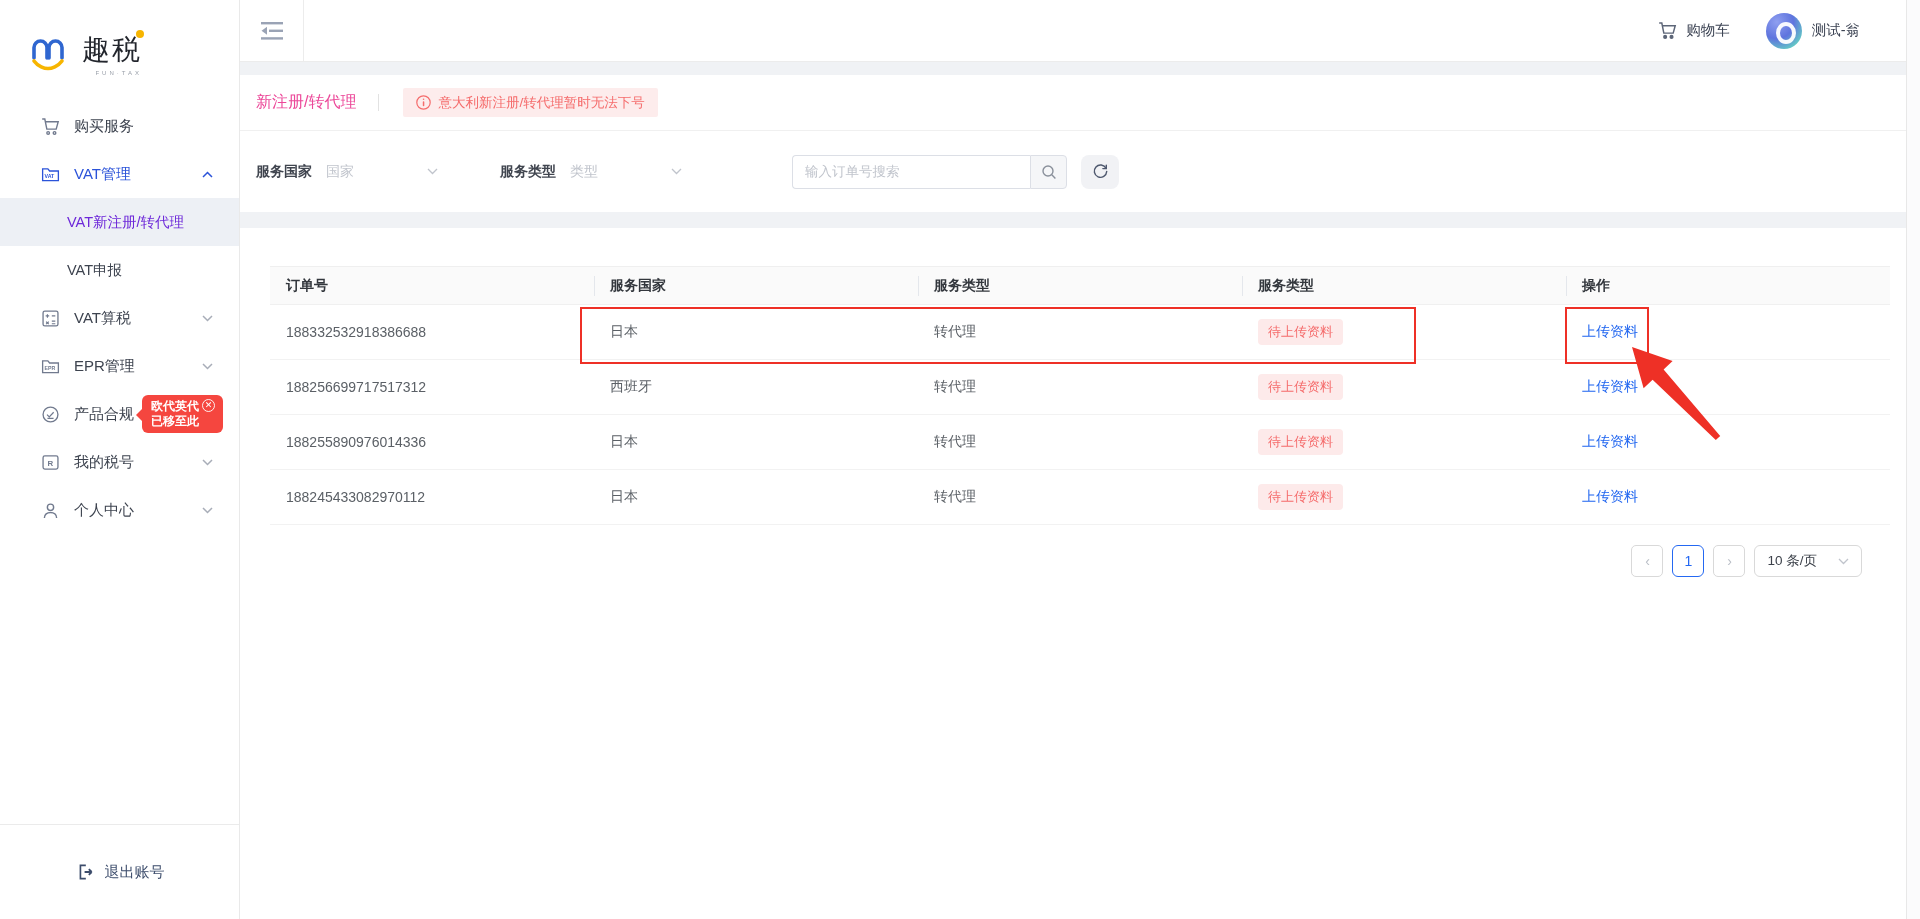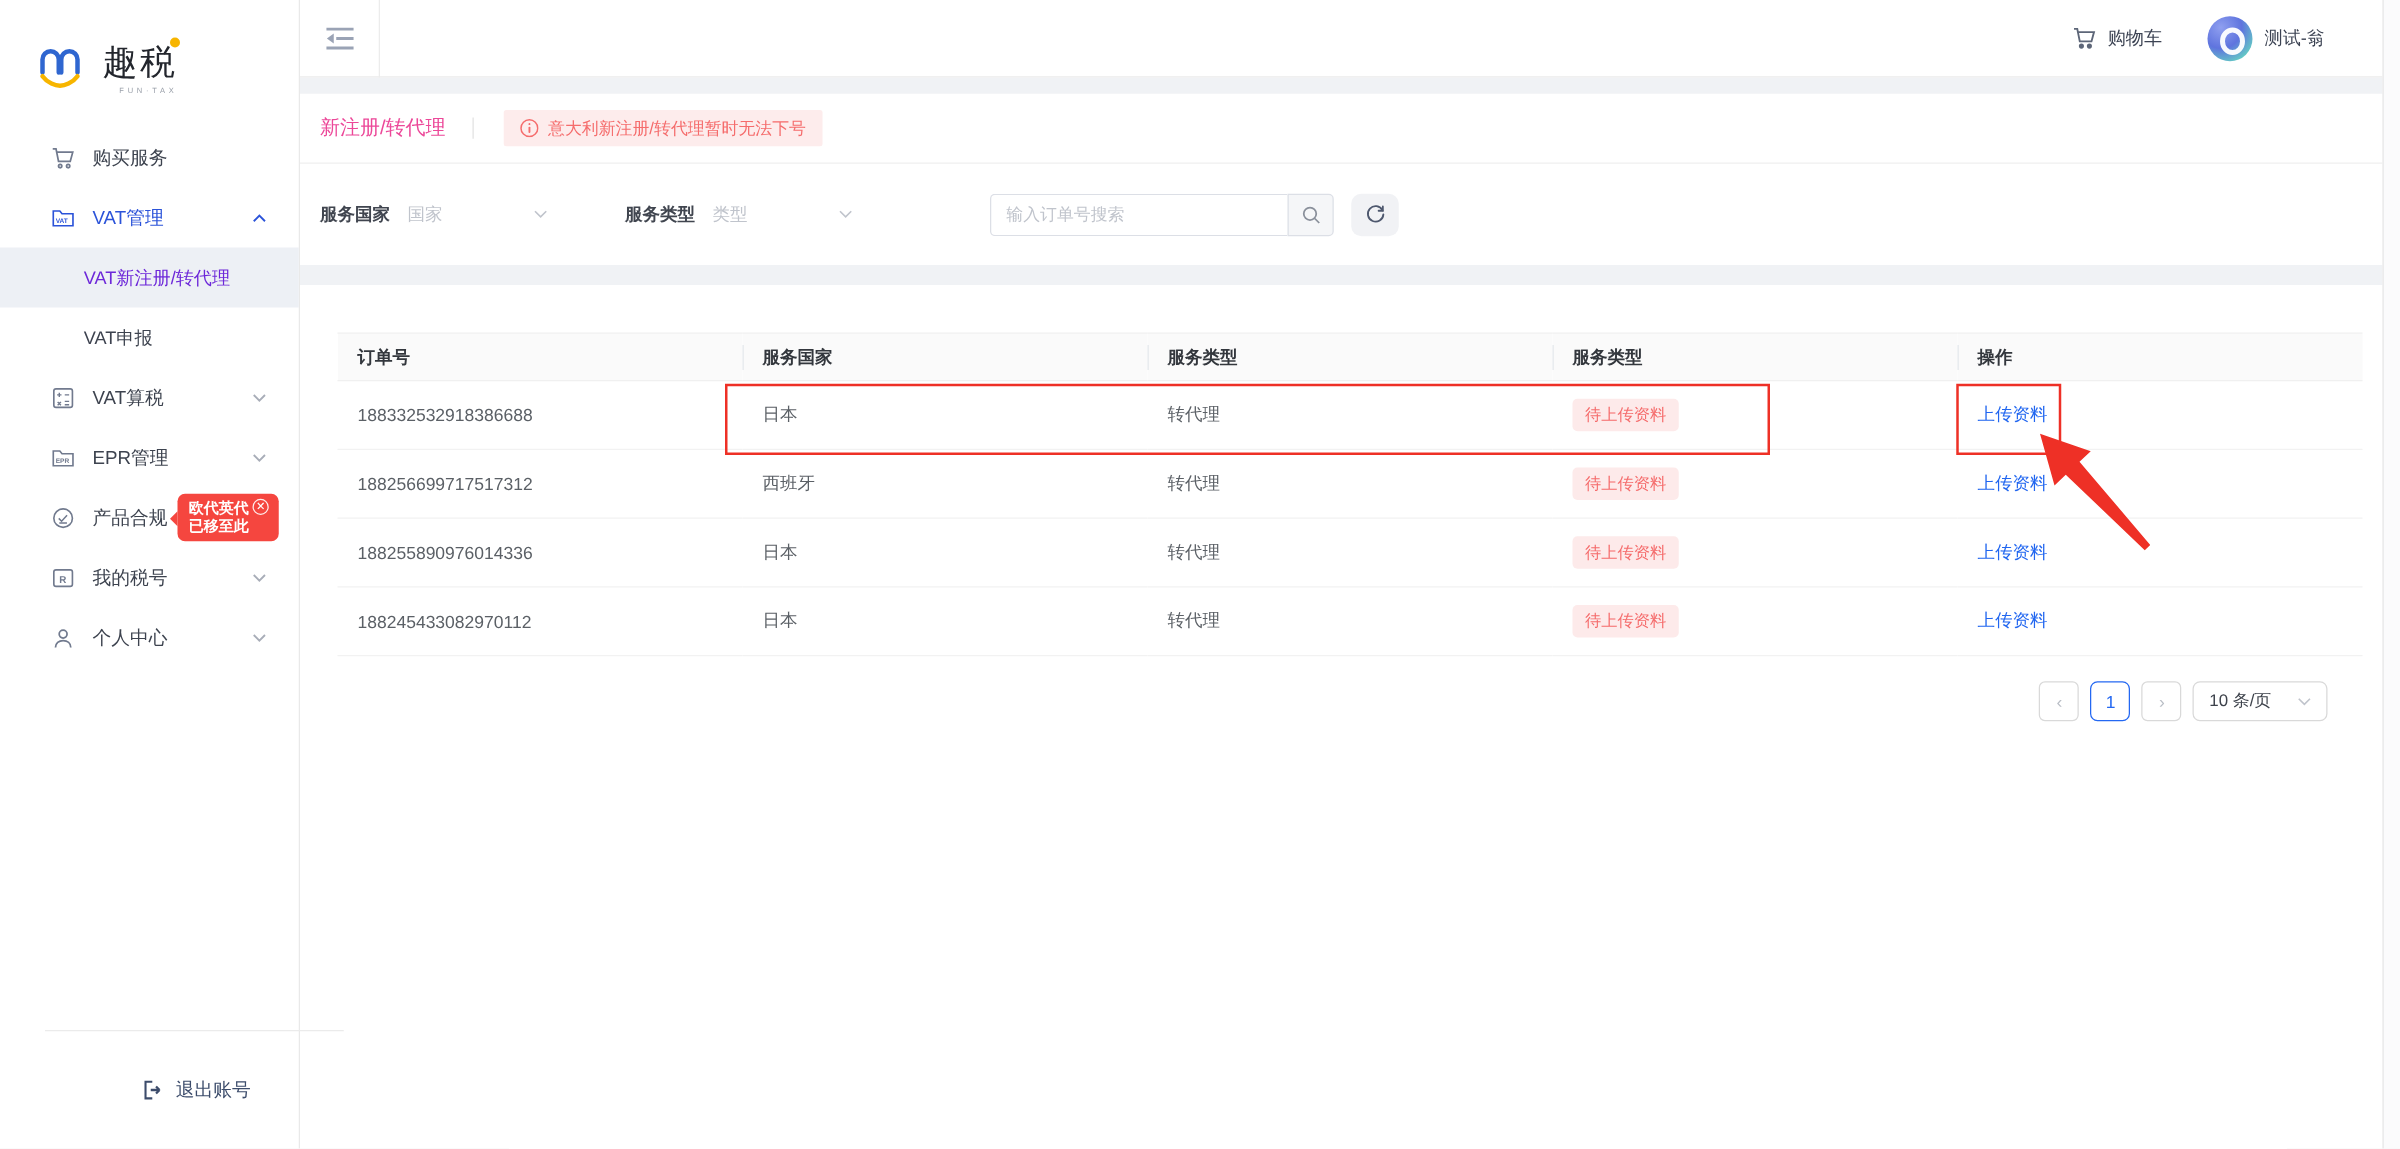--- a/index.html
+++ b/index.html
@@ -17,21 +17,21 @@
   .menu { margin-top:18px; }
   .menu-item { display:flex; align-items:center; height:48px; padding-left:40px; cursor:pointer; color:#3d434f; font-size:15px; }
   .menu-item .mi-icon { width:21px; height:21px; margin-right:13px; color:#717a8e; flex:0 0 21px; }
   .menu-item .chev { margin-left:auto; margin-right:26px; color:#a8adb8; }
   .menu-item.active-parent, .menu-item.active-parent .mi-icon, .menu-item.active-parent .chev { color:#2b53d9; }
   .submenu-item { display:flex; align-items:center; height:48px; padding-left:67px; font-size:14.5px; color:#3d434f; cursor:pointer; }
   .submenu-item.active { background:#edf0f5; color:#6d28d9; }
   .badge-promo { position:relative; margin-left:8px; background:#f5463f; color:#fff; border-radius:6px; padding:4px 8px 4px 9px; font-size:12px; font-weight:700; line-height:15px; white-space:nowrap; }
   .badge-promo::before { content:""; position:absolute; left:-6px; top:14px; border:6px solid transparent; border-right-color:#f5463f; border-left:0; }
   .badge-promo .close-x { display:inline-block; width:13px; height:13px; border:1px solid rgba(255,255,255,.9); border-radius:50%; font-size:9px; line-height:11px; text-align:center; vertical-align:2px; margin-left:3px; font-weight:400; }
-  .logout { position:absolute; left:0; bottom:0; width:100%; height:95px; border-top:1px solid #ebebeb; display:flex; align-items:center; justify-content:center; gap:10px; color:#3c4c6b; font-size:15px; cursor:pointer;margin-left:36px; }
+  .logout { position:absolute; left:0; bottom:0; width:100%; height:95px; border-top:1px solid #ebebeb; display:flex; align-items:center; justify-content:center; gap:10px; color:#3c4c6b; font-size:15px; cursor:pointer; }
   .logout svg { width:20px; height:20px; }
 
   
   .main { position:absolute; left:240px; top:0; width:1666px; height:919px; }
   .topbar { height:62px; background:#fff; border-bottom:1px solid #ececec; display:flex; align-items:center; }
   .fold-btn { width:64px; height:62px; display:flex; align-items:center; justify-content:center; border-right:1px solid #ececec; cursor:pointer; }
   .topbar-right { margin-left:auto; display:flex; align-items:center; gap:36px; padding-right:46px; }
   .cart-wrap { display:flex; align-items:center; gap:8px; cursor:pointer; color:#3c4353; font-size:14.5px; }
   .user-wrap { display:flex; align-items:center; gap:10px; cursor:pointer; color:#3c4353; font-size:14.5px; }
   .avatar { position:relative; width:36px; height:36px; border-radius:50%; background:radial-gradient(circle at 30% 25%, #8f9ff0 0%, #5f74de 45%, #63c9c5 80%, #9fe9da 100%); }

